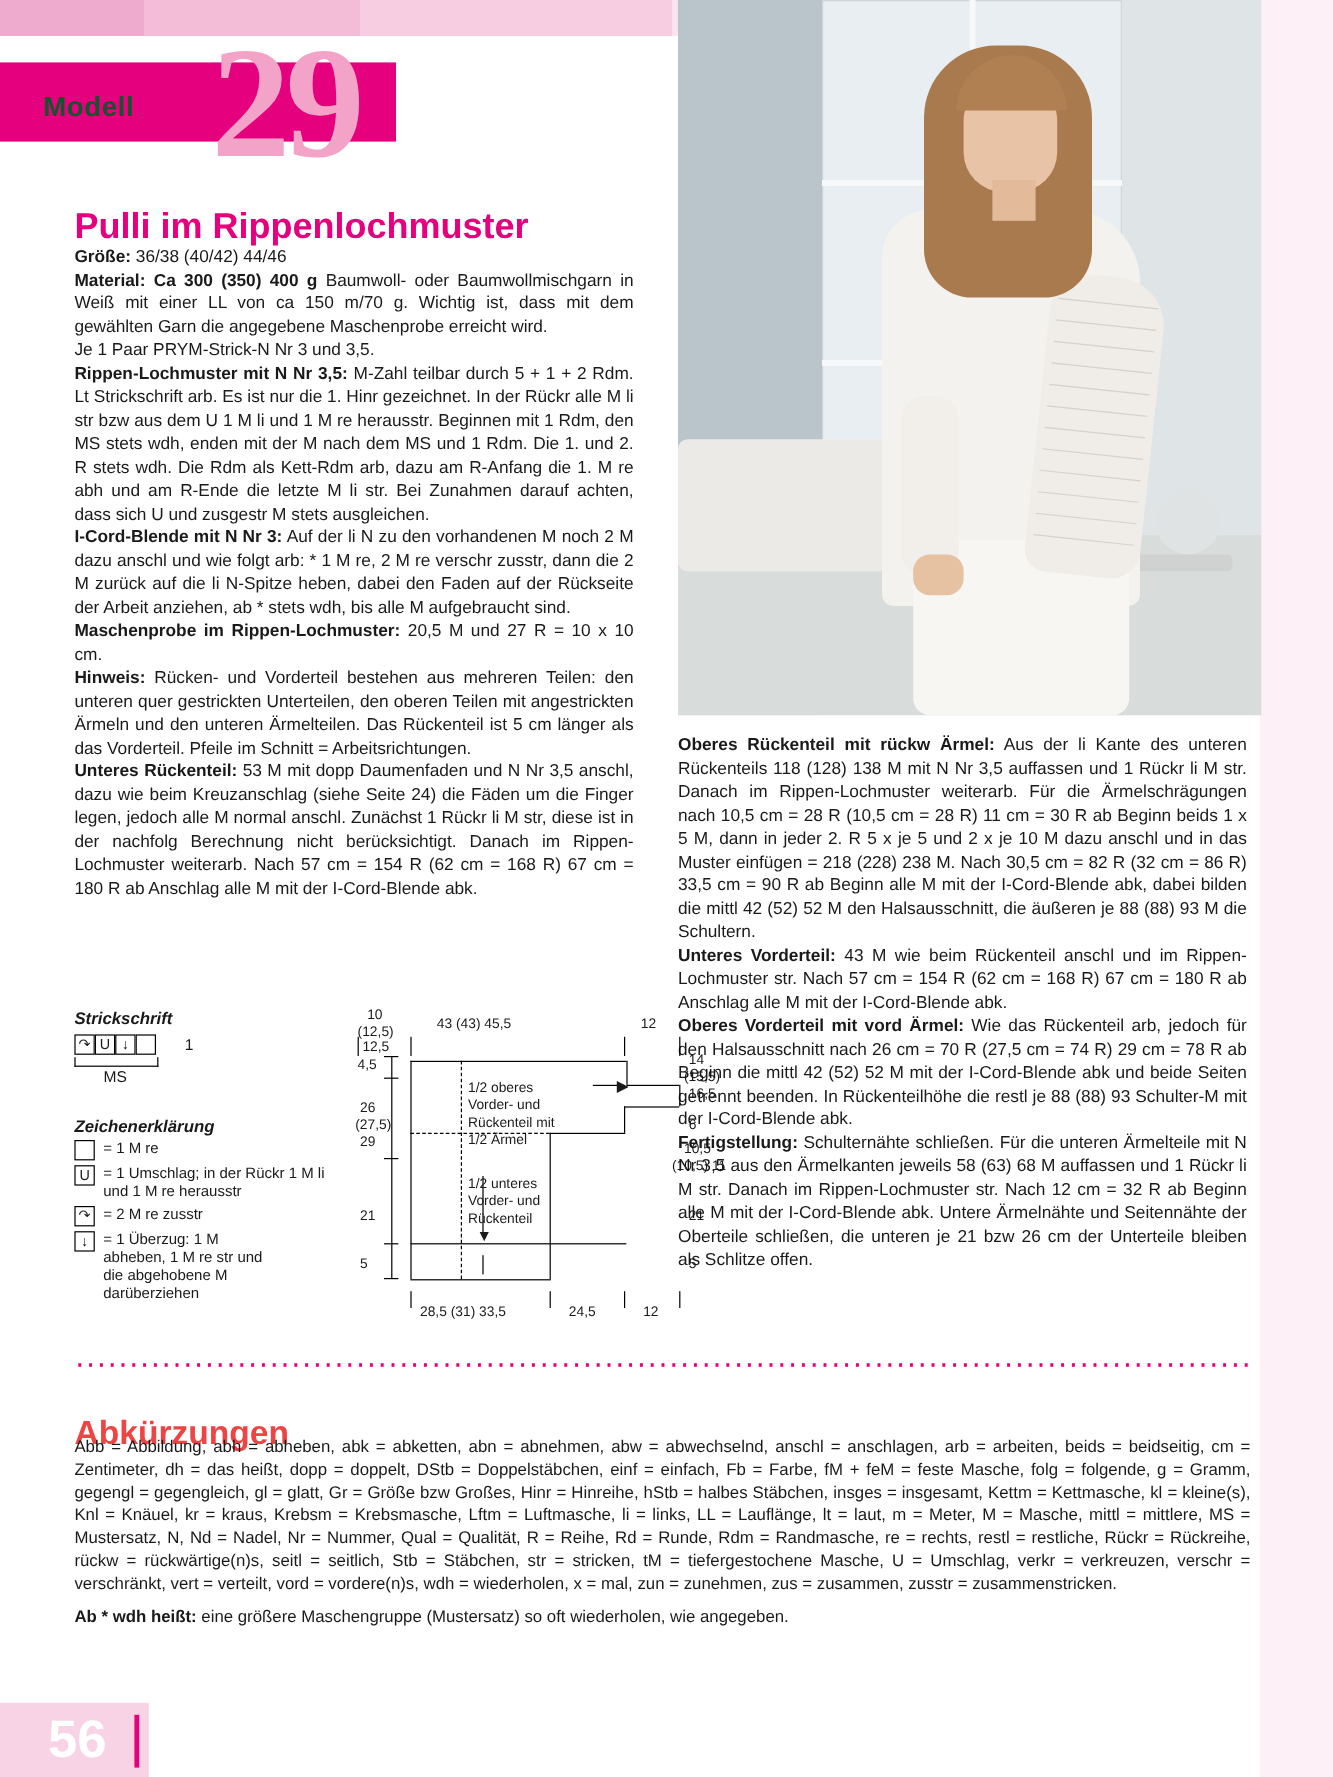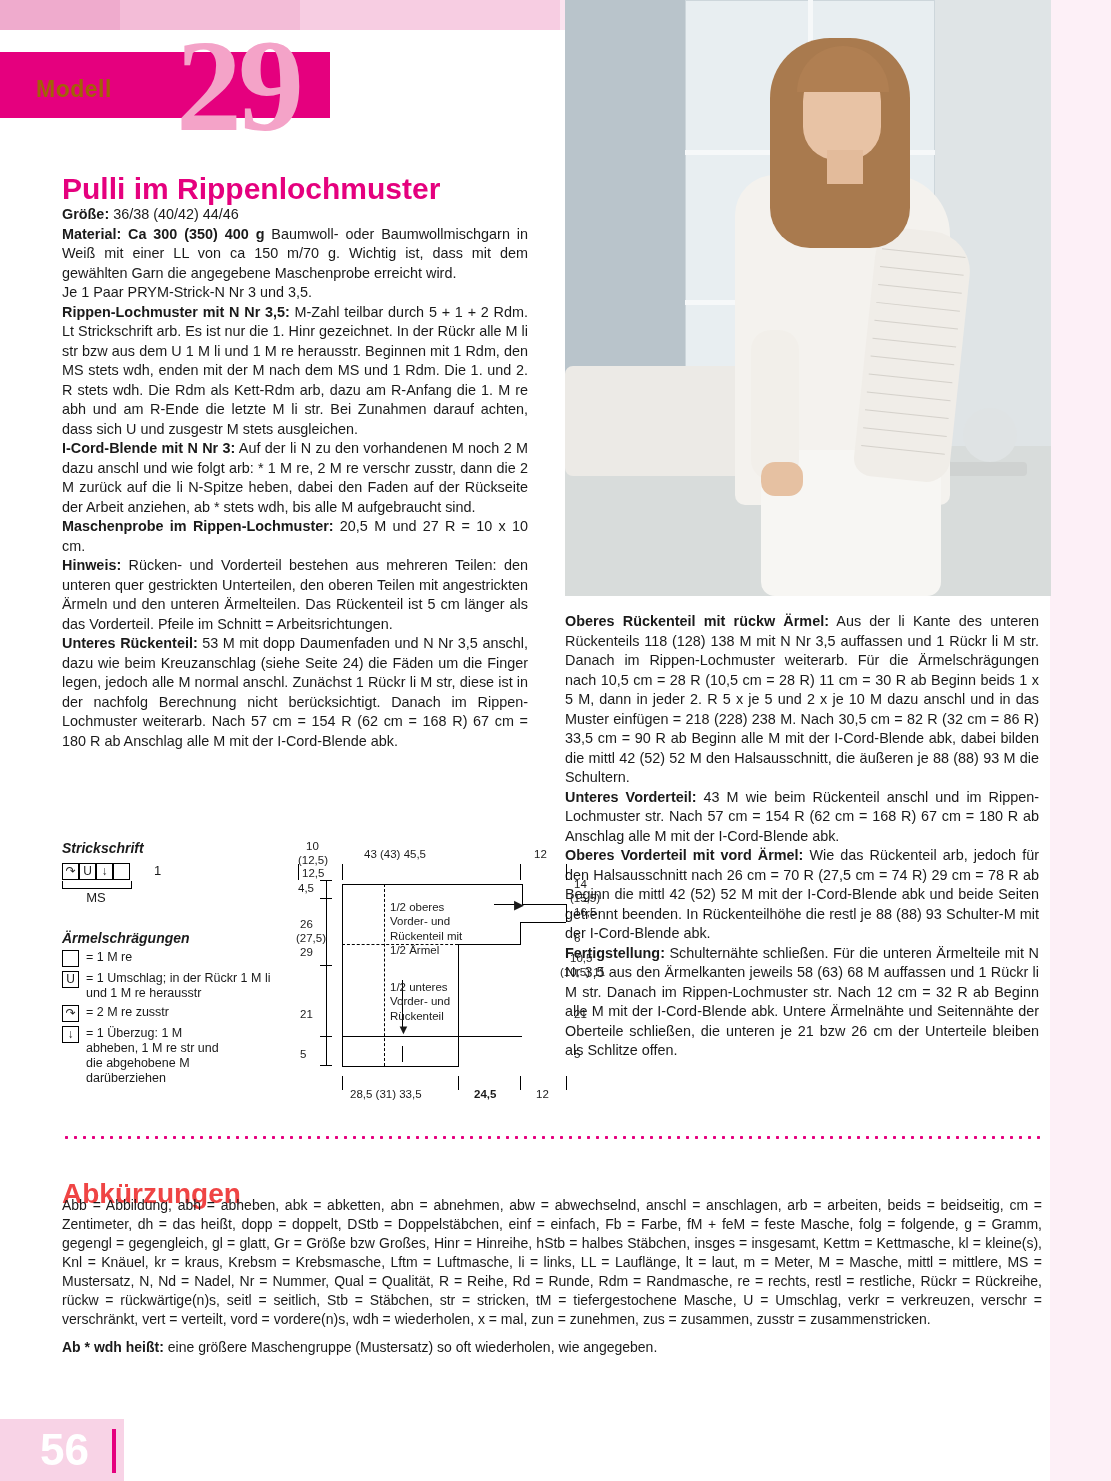--- a/index.html
+++ b/index.html
@@ -13,21 +13,21 @@
   .top-band2{position:absolute;top:0;left:0;width:560px;height:30px;background:#f7cde2;}
   .top-band3{position:absolute;top:0;left:0;width:300px;height:30px;background:#f3bcd7;}
   .top-band4{position:absolute;top:0;left:0;width:120px;height:30px;background:#efabcd;}
   .pink-strip-right{position:absolute;top:0;left:1050px;width:61px;height:1481px;background:#fdf0f7;}
 
   
   .modell-box{
     position:absolute;left:0;top:52px;width:330px;height:66px;background:#e5007e;
   }
   .modell-label{
-    position:absolute;left:36px;top:76px;color:#a16207;font-weight:bold;font-size:23px;letter-spacing:.5px;
+    position:absolute;left:36px;top:76px;color:#14532d;font-weight:bold;font-size:23px;letter-spacing:.5px;
   }
   .modell-number{
     position:absolute;left:176px;top:20px;font-size:132px;font-weight:bold;color:#f4a3c8;
     font-family:"Liberation Serif", serif;line-height:1;letter-spacing:-4px;
   }
 
   
   .title{
     position:absolute;left:62px;top:152px;color:#e5007e;font-size:30px;font-weight:bold;
   }
@@ -195,21 +195,21 @@
 
   <div style="position:relative;margin-top:6px;height:56px;">
     <div style="position:absolute;left:0;top:0;">
       <span class="sym-cell">↷</span><span class="sym-cell">U</span><span class="sym-cell">↓</span><span class="sym-cell"></span>
     </div>
     <div style="position:absolute;left:92px;top:1px;font-size:13px;">1</div>
     <div style="position:absolute;left:0;top:19px;width:68px;border-left:1px solid #000;border-right:1px solid #000;height:7px;border-bottom:1px solid #000;"></div>
     <div class="ms-label" style="position:absolute;left:0;top:28px;width:68px;">MS</div>
   </div>
 
-  <div class="legend-head">Ärmelschrägungen</div>
+  <div class="legend-head">Zeichenerklärung</div>
 
   <div class="legend-row">
     <span class="sym-cell"></span>
     <span class="txt">= 1 M re</span>
   </div>
   <div class="legend-row">
     <span class="sym-cell">U</span>
     <span class="txt" style="max-width:190px;">= 1 Umschlag; in der Rückr 1 M li und 1 M re herausstr</span>
   </div>
   <div class="legend-row">
@@ -281,21 +281,21 @@
     <div class="lbl" style="left:262px;top:126px;">(10,5) 11</div>
     <div class="lbl" style="left:276px;top:168px;">21</div>
     <div class="lbl" style="left:276px;top:208px;">5</div>
 
     <div class="ln" style="left:44px;top:236px;width:1px;height:14px;"></div>
     <div class="ln" style="left:160px;top:236px;width:1px;height:14px;"></div>
     <div class="ln" style="left:222px;top:236px;width:1px;height:14px;"></div>
     <div class="ln" style="left:268px;top:236px;width:1px;height:14px;"></div>
 
     <div class="lbl" style="left:52px;top:248px;">28,5 (31) 33,5</div>
-    <div class="lbl" style="left:176px;top:248px;font-weight:bold;">24,5</div>
+    <div class="lbl" style="left:176px;top:248px;">24,5</div>
     <div class="lbl" style="left:238px;top:248px;">12</div>
   </div>
 </div>
 
 <div class="dotted"></div>
 
 <h2 class="abk-title">Abkürzungen</h2>
 <div class="abk-body">
   <p>Abb = Abbildung, abh = abheben, abk = abketten, abn = abnehmen, abw = abwechselnd, anschl = anschlagen, arb = arbeiten, beids = beidseitig, cm = Zentimeter, dh = das heißt, dopp = doppelt, DStb = Doppelstäbchen, einf = einfach, Fb = Farbe, fM + feM = feste Masche, folg = folgende, g = Gramm, gegengl = gegengleich, gl = glatt, Gr = Größe bzw Großes, Hinr = Hinreihe, hStb = halbes Stäbchen, insges = insgesamt, Kettm = Kettmasche, kl = kleine(s), Knl = Knäuel, kr = kraus, Krebsm = Krebsmasche, Lftm = Luftmasche, li = links, LL = Lauflänge, lt = laut, m = Meter, M = Masche, mittl = mittlere, MS = Mustersatz, N, Nd = Nadel, Nr = Nummer, Qual = Qualität, R = Reihe, Rd = Runde, Rdm = Randmasche, re = rechts, restl = restliche, Rückr = Rückreihe, rückw = rückwärtige(n)s, seitl = seitlich, Stb = Stäbchen, str = stricken, tM = tiefergestochene Masche, U = Umschlag, verkr = verkreuzen, verschr = verschränkt, vert = verteilt, vord = vordere(n)s, wdh = wiederholen, x = mal, zun = zunehmen, zus = zusammen, zusstr = zusammenstricken.</p>
   <p class="abk-last"><b>Ab * wdh heißt:</b><span> eine größere Maschengruppe (Mustersatz) so oft wiederholen, wie angegeben.</span></p>

